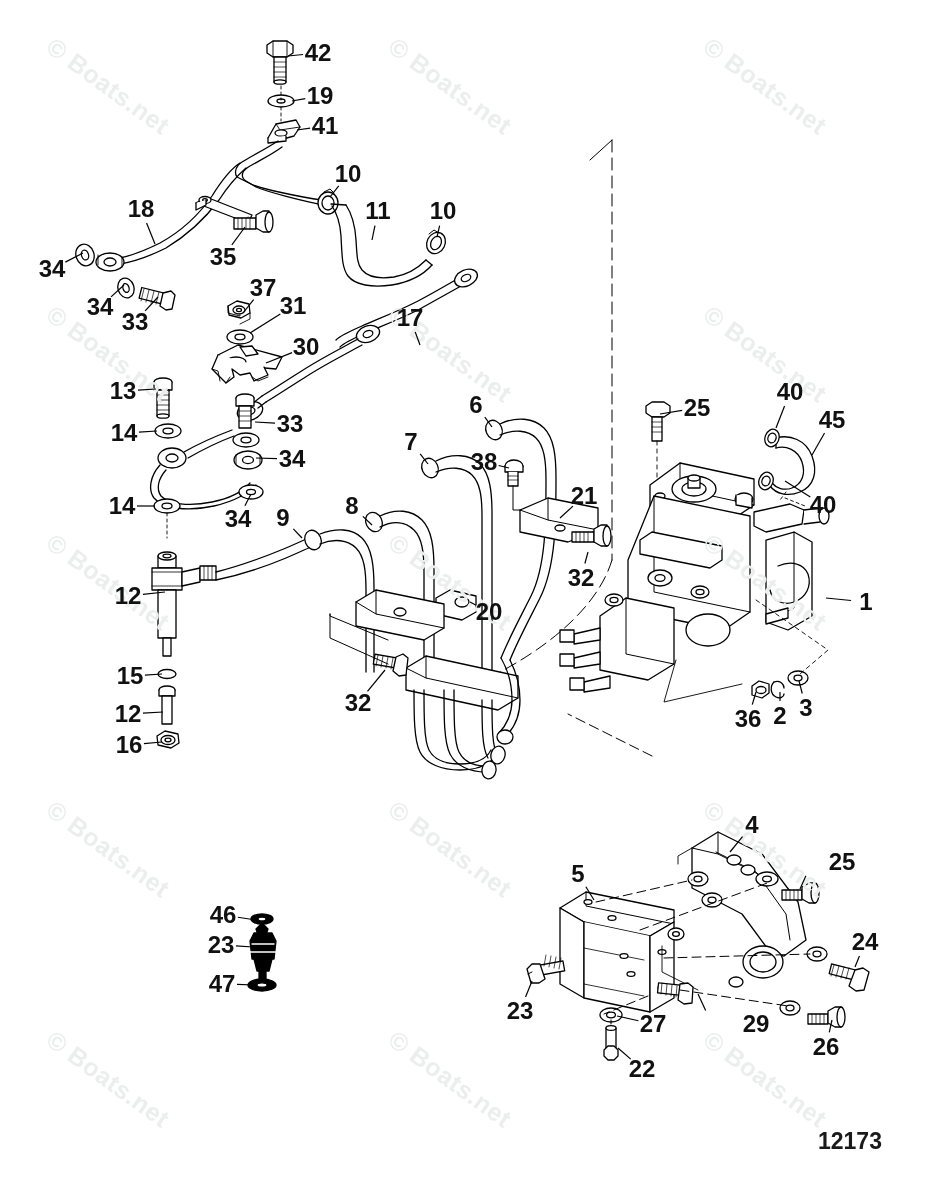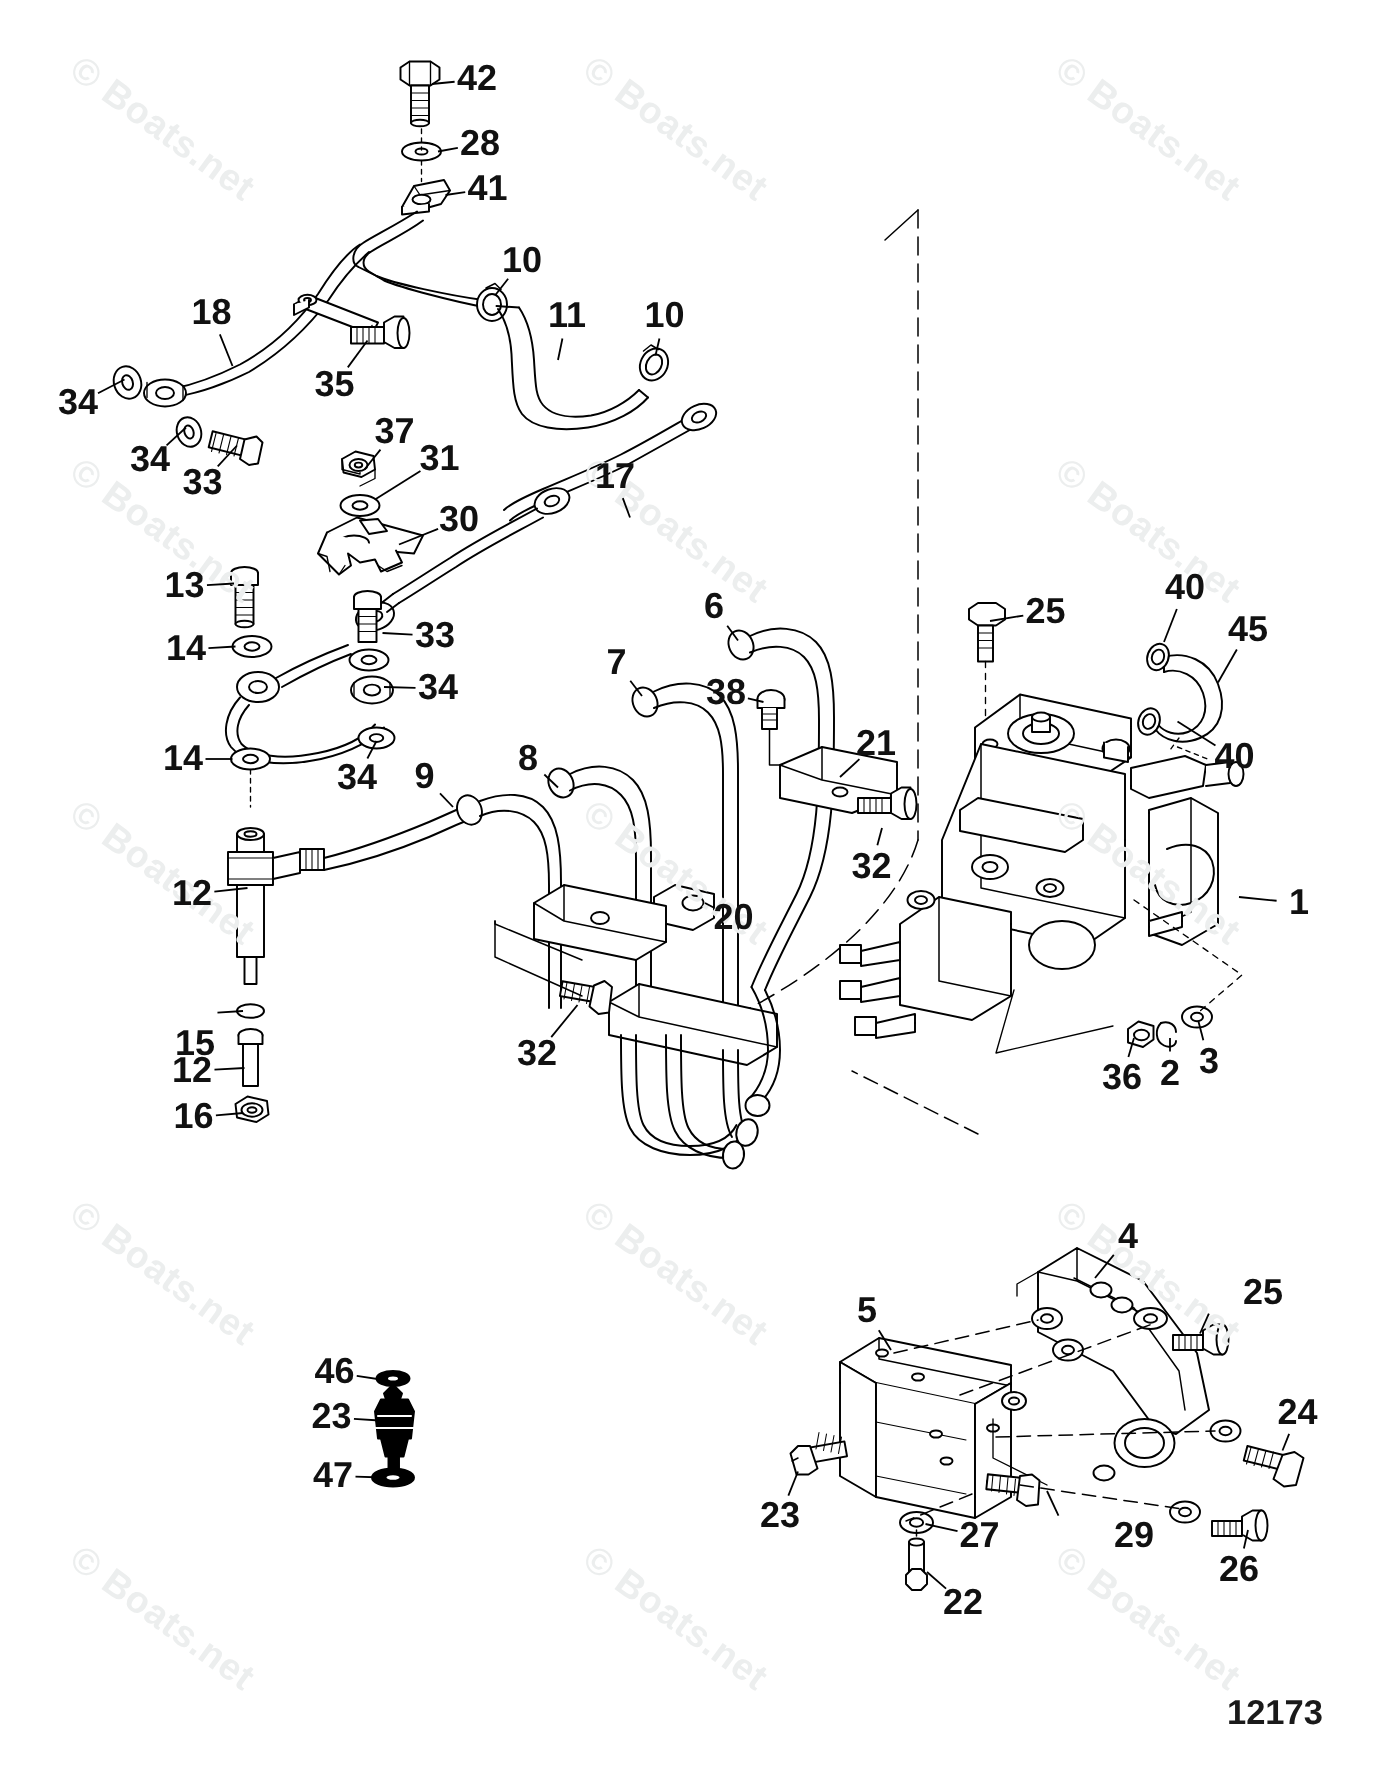--- a/index.html
+++ b/index.html
@@ -605,42 +605,42 @@
       <line x1="585.861461384965" y1="886.7748747505682" x2="594" y2="900" stroke="#000" stroke-width="1.2"></line>
       <line x1="859.4291398546884" y1="955.9271503632789" x2="855" y2="967" stroke="#000" stroke-width="1.2"></line>
       <line x1="525.5708601453116" y1="997.0728496367211" x2="532" y2="981" stroke="#000" stroke-width="1.2"></line>
       <line x1="638.3571940972407" y1="1020.7460431327202" x2="617" y2="1016" stroke="#000" stroke-width="1.2"></line>
       <line x1="705.6567180200332" y1="1010.4072529000711" x2="698" y2="994" stroke="#000" stroke-width="1.2"></line>
       <line x1="829.2539568672798" y1="1032.3571940972406" x2="832" y2="1020" stroke="#000" stroke-width="1.2"></line>
       <line x1="630.7113495793968" y1="1059.1224308819722" x2="618" y2="1048" stroke="#000" stroke-width="1.2"></line>
     </svg>
   <div id="labels">
       <div class="lbl" style="left: 318px; top: 53px;">42</div>
-      <div class="lbl" style="left: 320px; top: 96px;">28</div>
+      <div class="lbl" style="left: 320px; top: 96px;">19</div>
       <div class="lbl" style="left: 325px; top: 126px;">41</div>
       <div class="lbl" style="left: 348px; top: 174px;">10</div>
       <div class="lbl" style="left: 378px; top: 211px;">11</div>
       <div class="lbl" style="left: 443px; top: 211px;">10</div>
       <div class="lbl" style="left: 141px; top: 209px;">18</div>
       <div class="lbl" style="left: 52px; top: 269px;">34</div>
       <div class="lbl" style="left: 223px; top: 257px;">35</div>
       <div class="lbl" style="left: 263px; top: 288px;">37</div>
       <div class="lbl" style="left: 100px; top: 307px;">34</div>
       <div class="lbl" style="left: 293px; top: 306px;">31</div>
       <div class="lbl" style="left: 135px; top: 322px;">33</div>
       <div class="lbl" style="left: 410px; top: 318px;">17</div>
       <div class="lbl" style="left: 306px; top: 347px;">30</div>
       <div class="lbl" style="left: 123px; top: 391px;">13</div>
       <div class="lbl" style="left: 124px; top: 433px;">14</div>
       <div class="lbl" style="left: 290px; top: 424px;">33</div>
       <div class="lbl" style="left: 292px; top: 459px;">34</div>
       <div class="lbl" style="left: 238px; top: 519px;">34</div>
       <div class="lbl" style="left: 122px; top: 506px;">14</div>
       <div class="lbl" style="left: 128px; top: 596px;">12</div>
-      <div class="lbl" style="left: 130px; top: 676px; margin-top: 20px;">15</div>
+      <div class="lbl" style="left: 130px; top: 676px;">15</div>
       <div class="lbl" style="left: 128px; top: 714px;">12</div>
       <div class="lbl" style="left: 129px; top: 745px;">16</div>
       <div class="lbl" style="left: 283px; top: 518px;">9</div>
       <div class="lbl" style="left: 352px; top: 506px;">8</div>
       <div class="lbl" style="left: 411px; top: 442px;">7</div>
       <div class="lbl" style="left: 476px; top: 405px;">6</div>
       <div class="lbl" style="left: 484px; top: 462px;">38</div>
       <div class="lbl" style="left: 584px; top: 496px;">21</div>
       <div class="lbl" style="left: 581px; top: 578px;">32</div>
       <div class="lbl" style="left: 489px; top: 612px;">20</div>

